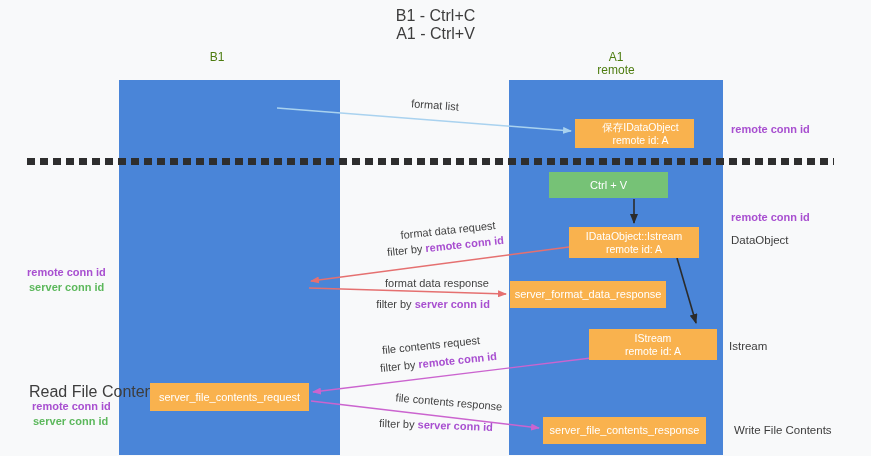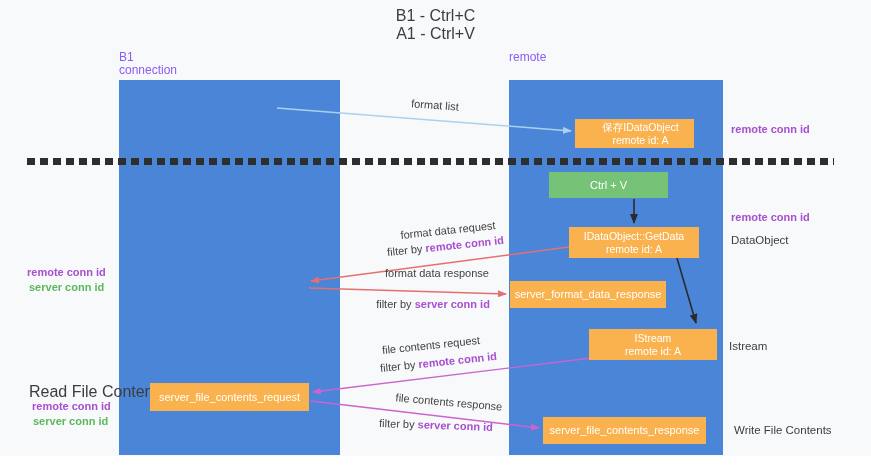--- a/index.html
+++ b/index.html
@@ -13,21 +13,21 @@
     --text-dark:#3d3d3d;
     --text-purple:#a84fd0;
     --text-green:#5cb85c;
   }
   *{margin:0;padding:0;box-sizing:border-box;}
   body{font-family:"Liberation Sans", sans-serif;background:#fff;}
   .canvas{position:relative;width:871px;height:456px;background:var(--bg);overflow:hidden;}
 
   .title{position:absolute;left:0;top:7px;width:871px;text-align:center;
          font-size:16px;line-height:18px;color:var(--text-dark);}
-  .col-header{position:absolute;font-size:12px;line-height:11px;color:#8b5cf6;}
+  .col-header{position:absolute;text-align:center;font-size:12px;line-height:11px;color:#4d7c0f;}
   .col-header div{margin-bottom:2px;}
 
   .column{position:absolute;top:80px;height:375px;background:var(--col-blue);}
   .col-left{left:119px;width:221px;}
   .col-right{left:509px;width:214px;}
 
   .dashline{position:absolute;left:27px;top:158px;width:807px;height:7px;
     background:repeating-linear-gradient(90deg,#2e2e2e 0 8px,transparent 8px 13px);}
 
   .node{position:absolute;display:flex;flex-direction:column;align-items:center;
@@ -54,23 +54,23 @@
 
 <div class="canvas">
 
   <div class="title">
     <div>B1 - Ctrl+C</div>
     <div>A1 - Ctrl+V</div>
   </div>
 
   <div class="col-header" style="left:119px;top:52px;width:196px;">
     <div>B1</div>
-    <div>connection</div>
   </div>
   <div class="col-header" style="left:509px;top:52px;width:214px;">
+    <div>A1</div>
     <div>remote</div>
   </div>
 
   <div class="column col-left"></div>
   <div class="column col-right"></div>
 
   <div class="dashline"></div>
 
   <svg class="wires" width="871" height="467">
     <defs>
@@ -100,21 +100,21 @@
   <div class="node orange" style="left:575px;top:119px;width:119px;height:29px;padding-left:12px;">
     <div class="l2">保存IDataObject</div>
     <div class="l2">remote id: A</div>
   </div>
 
   <div class="node green" style="left:549px;top:172px;width:119px;height:26px;">
     <div>Ctrl + V</div>
   </div>
 
   <div class="node orange" style="left:569px;top:227px;width:130px;height:31px;">
-    <div class="l2">IDataObject::GetData</div>
+    <div class="l2">IDataObject::Istream</div>
     <div class="l2">remote id: A</div>
   </div>
 
 
   <div class="node orange" style="left:510px;top:281px;width:156px;height:27px;">
     <div>server_format_data_response</div>
   </div>
 
   <div class="node orange" style="left:589px;top:329px;width:128px;height:31px;">
     <div class="l2">IStream</div>
@@ -129,21 +129,21 @@
     <div>server_file_contents_response</div>
   </div>
 
   <div class="elabel" style="left:385px;top:99px;width:100px;transform:rotate(4deg);">format list</div>
 
   <div class="elabel" style="left:373px;top:224px;width:150px;transform:rotate(-6deg);">format data request</div>
   <div class="elabel" style="left:363px;top:240px;width:165px;transform:rotate(-6deg);">
     <span>filter by </span><span class="purple">remote conn id</span>
   </div>
 
-  <div class="elabel" style="left:362px;top:267px;width:150px;">format data response</div>
+  <div class="elabel" style="left:362px;top:277px;width:150px;">format data response</div>
   <div class="elabel" style="left:358px;top:298px;width:150px;">
     <span>filter by </span><span class="purple">server conn id</span>
   </div>
 
   <div class="elabel" style="left:356px;top:339px;width:150px;transform:rotate(-6deg);">file contents request</div>
   <div class="elabel" style="left:356px;top:356px;width:165px;transform:rotate(-6deg);">
     <span>filter by </span><span class="purple">remote conn id</span>
   </div>
 
   <div class="elabel" style="left:369px;top:396px;width:160px;transform:rotate(5deg);">file contents response</div>

